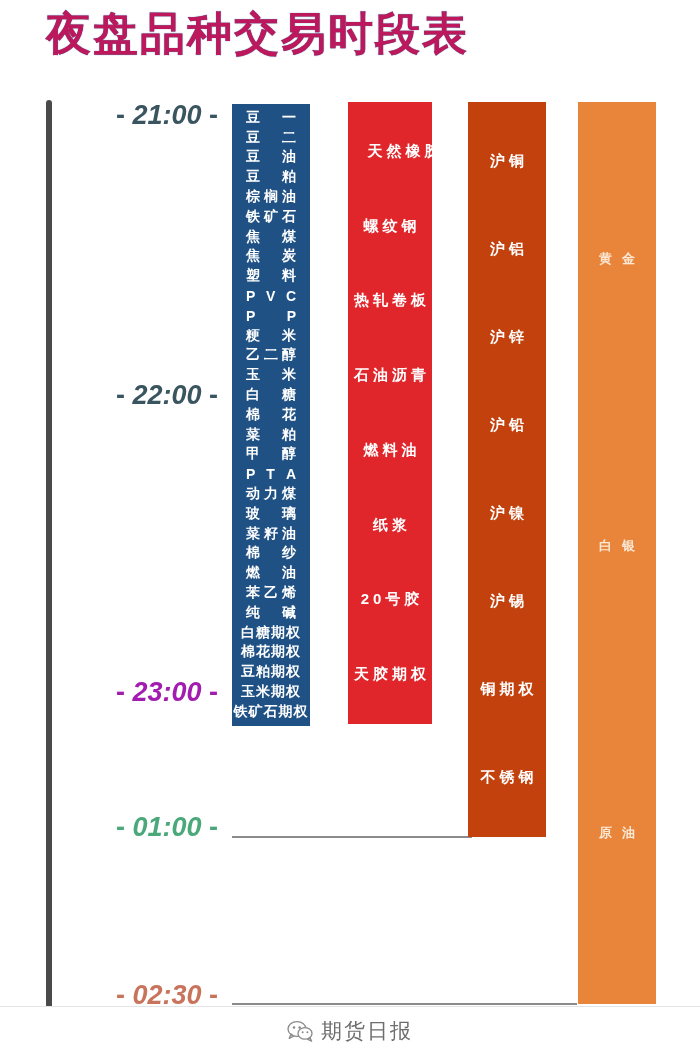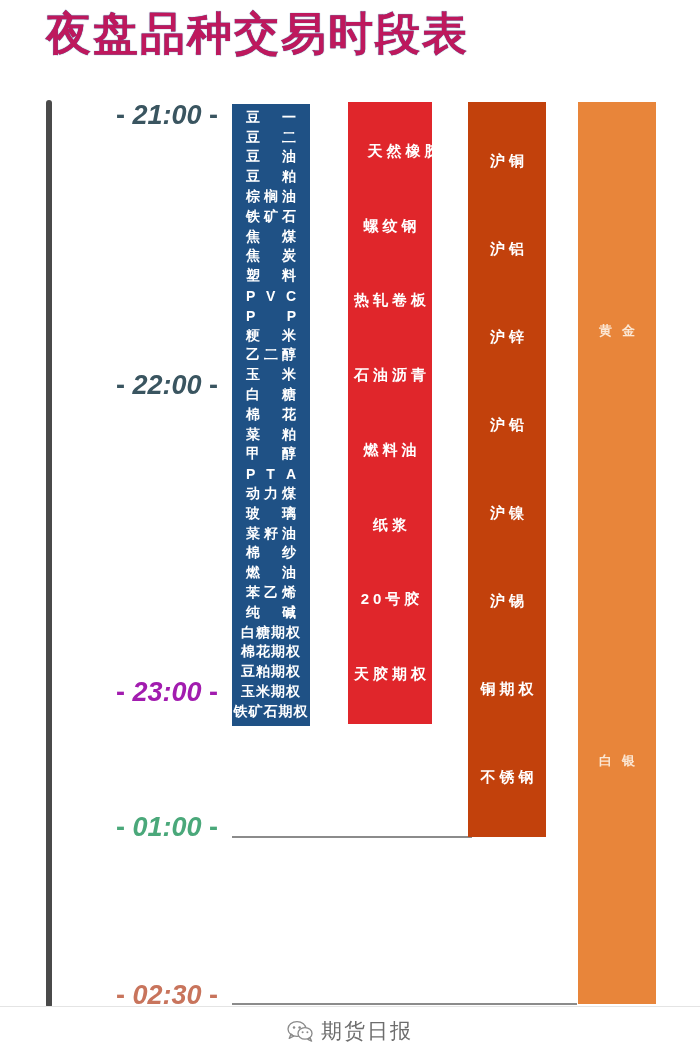--- a/index.html
+++ b/index.html
@@ -139,21 +139,21 @@
 </style>
 </head>
 <body>
 
 <div id="title">夜盘品种交易时段表</div>
 
 <div id="axis-line"></div>
 
 <div id="time-labels">
     <div class="time-label" style="top: 100px; color: rgb(58, 85, 96);"><span class="dash">-</span> <span>21:00</span> <span class="dash">-</span></div>
-    <div class="time-label" style="top: 370px; color: rgb(58, 85, 96);"><span class="dash">-</span> <span>22:00</span> <span class="dash">-</span></div>
+    <div class="time-label" style="top: 380px; color: rgb(58, 85, 96);"><span class="dash">-</span> <span>22:00</span> <span class="dash">-</span></div>
     <div class="time-label" style="top: 677px; color: #a21caf;"><span class="dash">-</span> <span>23:00</span> <span class="dash">-</span></div>
     <div class="time-label" style="top: 812px; color: rgb(74, 168, 122);"><span class="dash">-</span> <span>01:00</span> <span class="dash">-</span></div>
     <div class="time-label" style="top: 980px; color: rgb(200, 116, 92);"><span class="dash">-</span> <span>02:30</span> <span class="dash">-</span></div>
   </div>
 
 <div class="rule" style="left:232px; top:836px; width:240px;"></div>
 <div class="rule" style="left:232px; top:1003px; width:345px;"></div>
 
 <div id="columns">
     <div class="column col-blue" style="left: 232px; top: 104px; width: 78px; height: 622px; padding-top: 4px; padding-bottom: 4px;">
@@ -309,20 +309,21 @@
       <div class="item" style="flex: 1 1 0px;">沪锌</div>
       <div class="item" style="flex: 1 1 0px;">沪铅</div>
       <div class="item" style="flex: 1 1 0px;">沪镍</div>
       <div class="item" style="flex: 1 1 0px;">沪锡</div>
       <div class="item" style="flex: 1 1 0px;">铜期权</div>
       <div class="item" style="flex: 1 1 0px;">不锈钢</div>
     </div>
     <div class="column col-orange" style="left: 578px; top: 102px; width: 78px; height: 902px; padding-top: 14px; padding-bottom: 28px;">
       <div class="item" style="flex: 1 1 0px;">黄金</div>
       <div class="item" style="flex: 1 1 0px;">白银</div>
+      <div class="item" style="flex: 1 1 0px;">原油</div>
     </div>
   </div>
 
 <div id="footer-sep"></div>
 <div id="footer">
   <span class="wechat">
     <svg width="26" height="22" viewBox="0 0 26 22" aria-hidden="true">
       <ellipse cx="10" cy="9" rx="9" ry="7.4" fill="none" stroke="#8a8a8a" stroke-width="1.3"></ellipse>
       <path d="M4 14 L2.2 18.4 L6.6 16.2 Z" fill="none" stroke="#8a8a8a" stroke-width="1.3" stroke-linejoin="round"></path>
       <circle cx="7" cy="7.4" r="1.25" fill="#8a8a8a"></circle>

